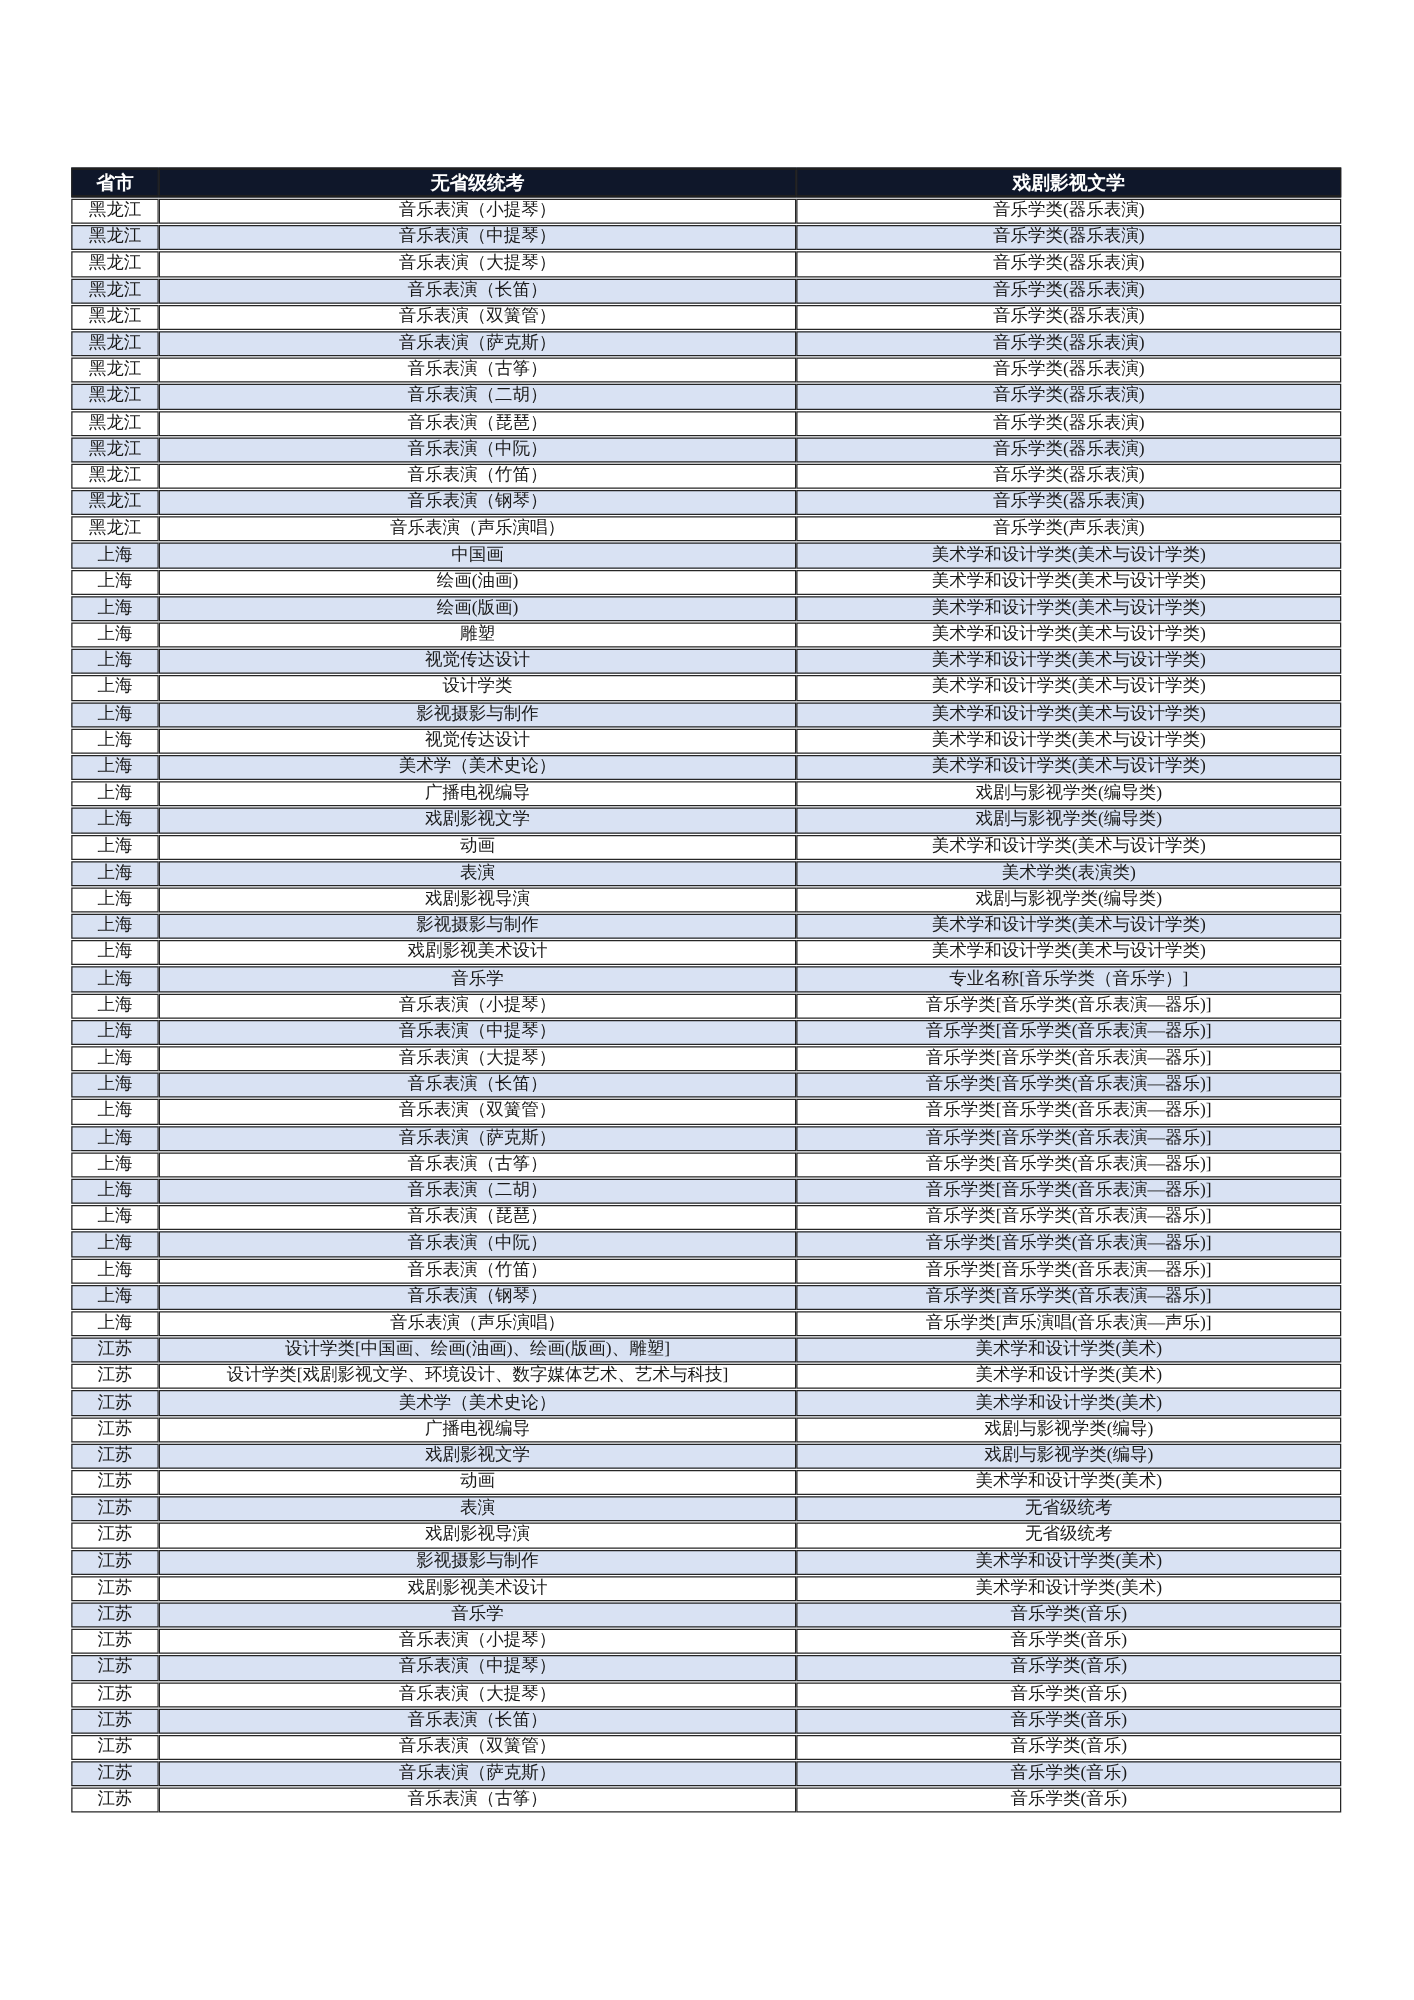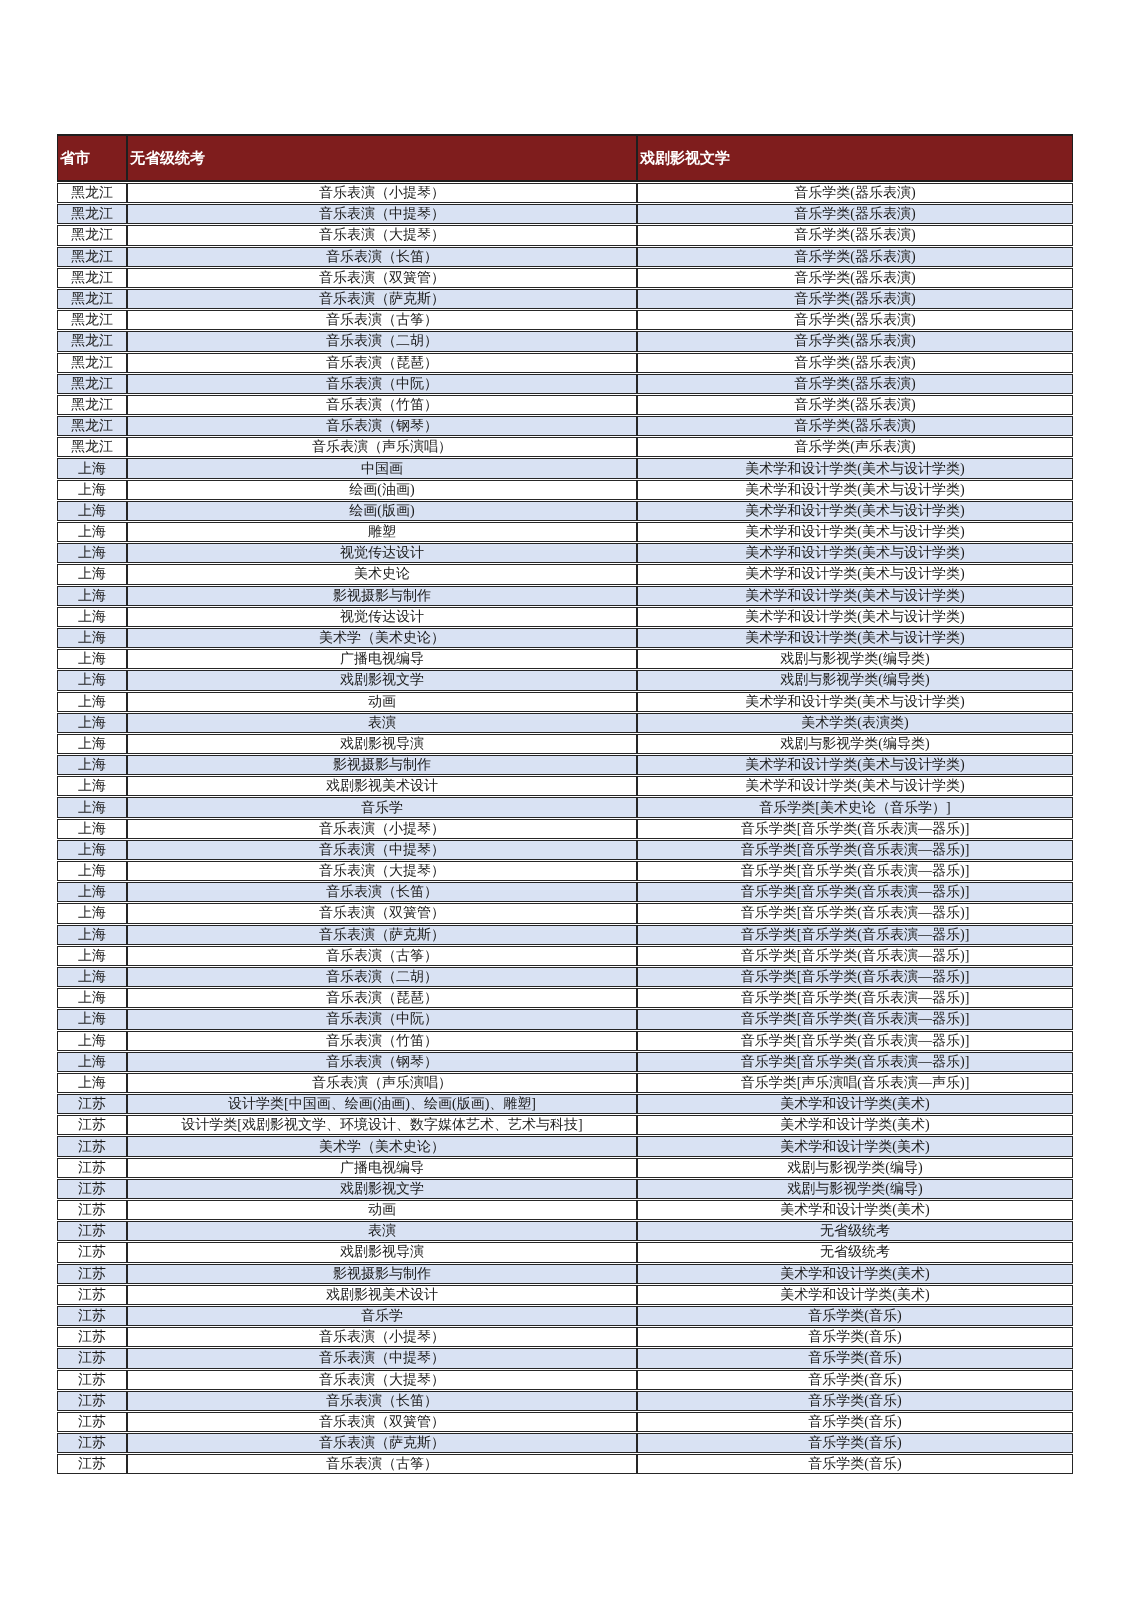--- a/index.html
+++ b/index.html
@@ -26,33 +26,33 @@
     border-collapse: separate;
     border-spacing: 0 1px;
     font-size: 14px;
     color: #1a1a1a;
   }
   col.c-province { width: 70px; }
   col.c-major    { width: 510px; }
   col.c-category { width: 436px; }
 
   table.admissions th {
-    background: #7f1d1d;
+    background: #0f172a;
     color: #ffffff;
     font-family: "Liberation Sans", "DejaVu Sans", sans-serif;
     font-weight: bold;
     font-size: 15px;
     height: 20px;
-    text-align: left;
+    text-align: center;
     vertical-align: middle;
     border-top: 2px solid #1f1f1f;
     border-bottom: 2px solid #1f1f1f;
     border-left: 1px solid #1f1f1f;
     border-right: 1px solid #1f1f1f;
-    padding: 12px 2px;
+    padding: 0 2px;
     white-space: nowrap;
     overflow: hidden;
   }
   table.admissions td {
     height: 18.2px;
     text-align: center;
     vertical-align: middle;
     border-top: 1px solid #262626;
     border-bottom: 1px solid #262626;
     border-left: 1px solid #262626;
@@ -169,21 +169,21 @@
           <td>雕塑</td>
           <td>美术学和设计学类(美术与设计学类)</td>
         </tr>
         <tr class="row-even">
           <td>上海</td>
           <td>视觉传达设计</td>
           <td>美术学和设计学类(美术与设计学类)</td>
         </tr>
         <tr class="row-odd">
           <td>上海</td>
-          <td>美术史论</td>
+          <td>设计学类</td>
           <td>美术学和设计学类(美术与设计学类)</td>
         </tr>
         <tr class="row-even">
           <td>上海</td>
           <td>影视摄影与制作</td>
           <td>美术学和设计学类(美术与设计学类)</td>
         </tr>
         <tr class="row-odd">
           <td>上海</td>
           <td>视觉传达设计</td>
@@ -225,21 +225,21 @@
           <td>美术学和设计学类(美术与设计学类)</td>
         </tr>
         <tr class="row-odd">
           <td>上海</td>
           <td>戏剧影视美术设计</td>
           <td>美术学和设计学类(美术与设计学类)</td>
         </tr>
         <tr class="row-even">
           <td>上海</td>
           <td>音乐学</td>
-          <td>音乐学类[美术史论（音乐学）]</td>
+          <td>专业名称[音乐学类（音乐学）]</td>
         </tr>
         <tr class="row-odd">
           <td>上海</td>
           <td>音乐表演（小提琴）</td>
           <td>音乐学类[音乐学类(音乐表演—器乐)]</td>
         </tr>
         <tr class="row-even">
           <td>上海</td>
           <td>音乐表演（中提琴）</td>
           <td>音乐学类[音乐学类(音乐表演—器乐)]</td>

